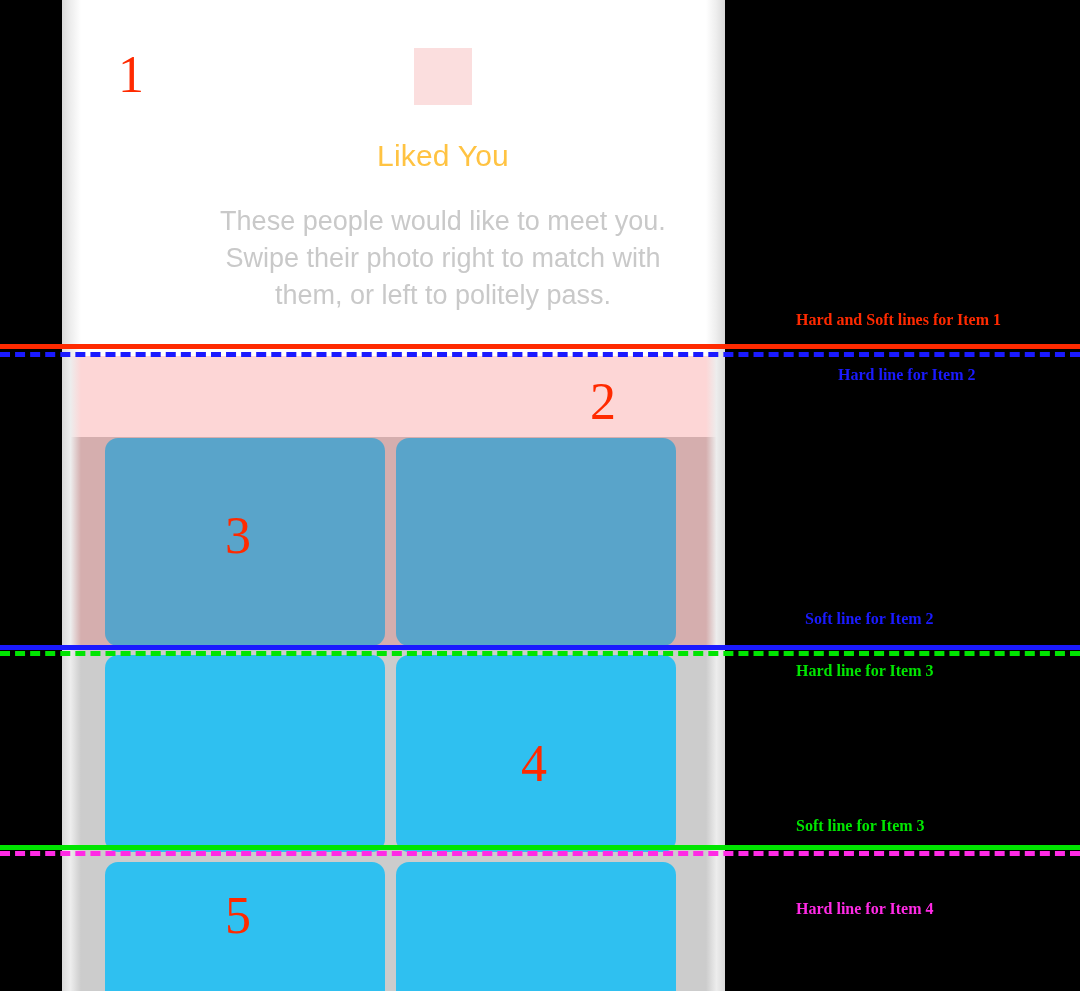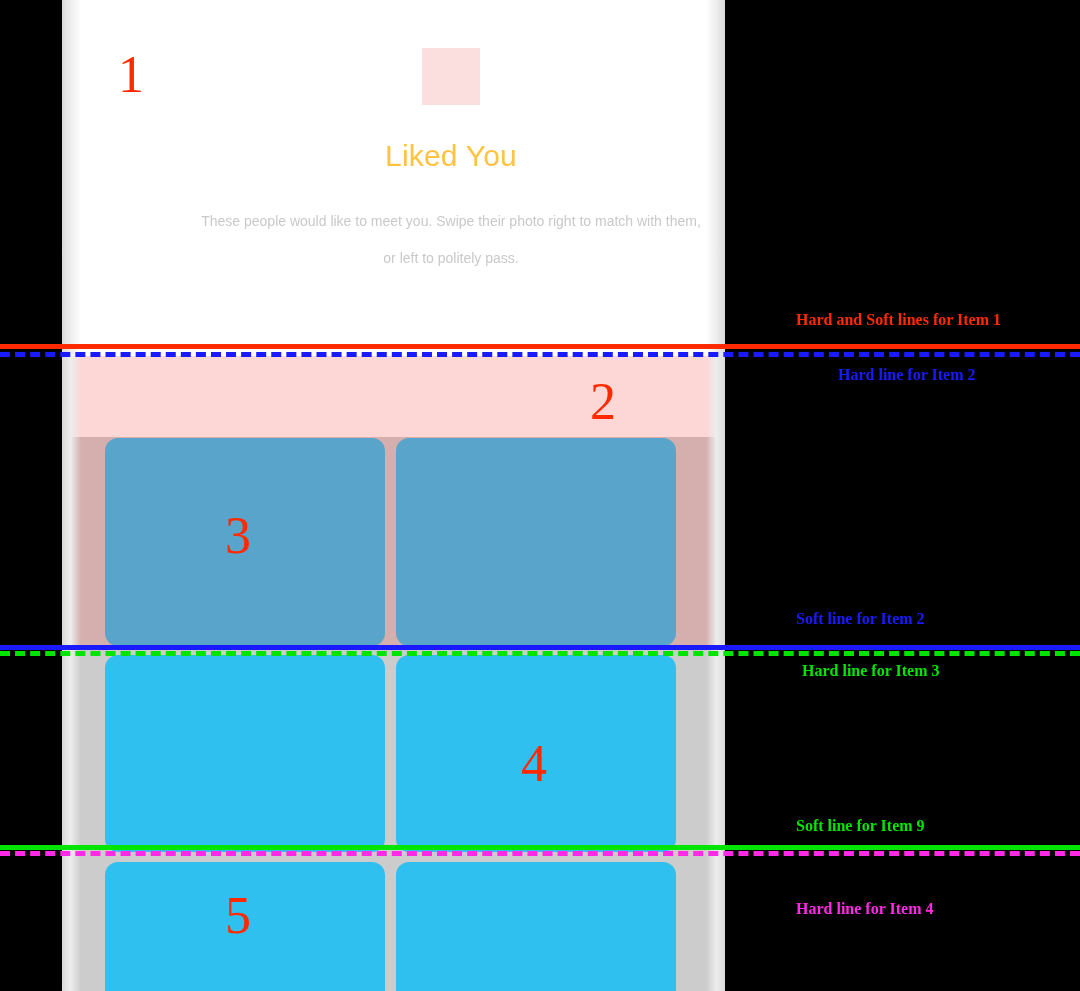--- a/index.html
+++ b/index.html
@@ -42,21 +42,21 @@
     background: linear-gradient(to right, #d9d9d9 0%, #ededed 45%, rgba(255,255,255,0) 100%);
   }
   #phone-panel::after {
     right: 0;
     background: linear-gradient(to left, #d9d9d9 0%, #ededed 45%, rgba(255,255,255,0) 100%);
   }
 
   
   .header-card {
     position: absolute;
-    left: 8px;
+    left: 0;
     top: 0;
     width: 762px;
     height: 348px;
     background: #ffffff;
     text-align: center;
   }
   .header-thumb {
     position: absolute;
     left: 50%;
     transform: translateX(-50%);
@@ -74,21 +74,21 @@
     font-weight: 400;
     letter-spacing: 0.2px;
     color: #ffc342;
   }
   .header-sub {
     position: absolute;
     left: 50%;
     transform: translateX(-50%);
     top: 203px;
     width: 500px;
-    font-size: 14px;
+    font-size: 27px;
     line-height: 37px;
     color: #c9c9c9;
     font-weight: 400;
   }
 
   
   .grid {
     position: absolute;
     left: 0;
     top: 437px;
@@ -190,19 +190,19 @@
       <div class="rule solid" style="top: 344px; border-top-color: rgb(255, 42, 0);"></div>
       <div class="rule dashed" style="top: 352px; border-top-color: rgb(26, 26, 255);"></div>
       <div class="rule solid" style="top: 645px; border-top-color: rgb(26, 26, 255);"></div>
       <div class="rule dashed" style="top: 651px; border-top-color: rgb(0, 229, 0);"></div>
       <div class="rule solid" style="top: 845px; border-top-color: rgb(0, 229, 0);"></div>
       <div class="rule dashed" style="top: 851px; border-top-color: rgb(255, 42, 229);"></div>
     </div>
   <div id="labels-layer">
       <div class="ann-label" style="top: 311px; color: rgb(255, 42, 0);">Hard and Soft lines for Item 1</div>
       <div class="ann-label" style="top: 366px; color: rgb(26, 26, 255); margin-left: 42px;">Hard line for Item 2</div>
-      <div class="ann-label" style="top: 610px; color: rgb(26, 26, 255);">Soft line for Item 2</div>
-      <div class="ann-label" style="top: 662px; color: rgb(0, 229, 0); margin-left: 6px;">Hard line for Item 3</div>
-      <div class="ann-label" style="top: 817px; color: rgb(0, 229, 0);">Soft line for Item 9</div>
+      <div class="ann-label" style="top: 610px; color: rgb(26, 26, 255); margin-left: 9px;">Soft line for Item 2</div>
+      <div class="ann-label" style="top: 662px; color: rgb(0, 229, 0);">Hard line for Item 3</div>
+      <div class="ann-label" style="top: 817px; color: rgb(0, 229, 0);">Soft line for Item 3</div>
       <div class="ann-label" style="top: 868px; color: rgb(255, 42, 229); margin-top: 32px;">Hard line for Item 4</div>
     </div>
 
 </div>
 
 </body></html>

